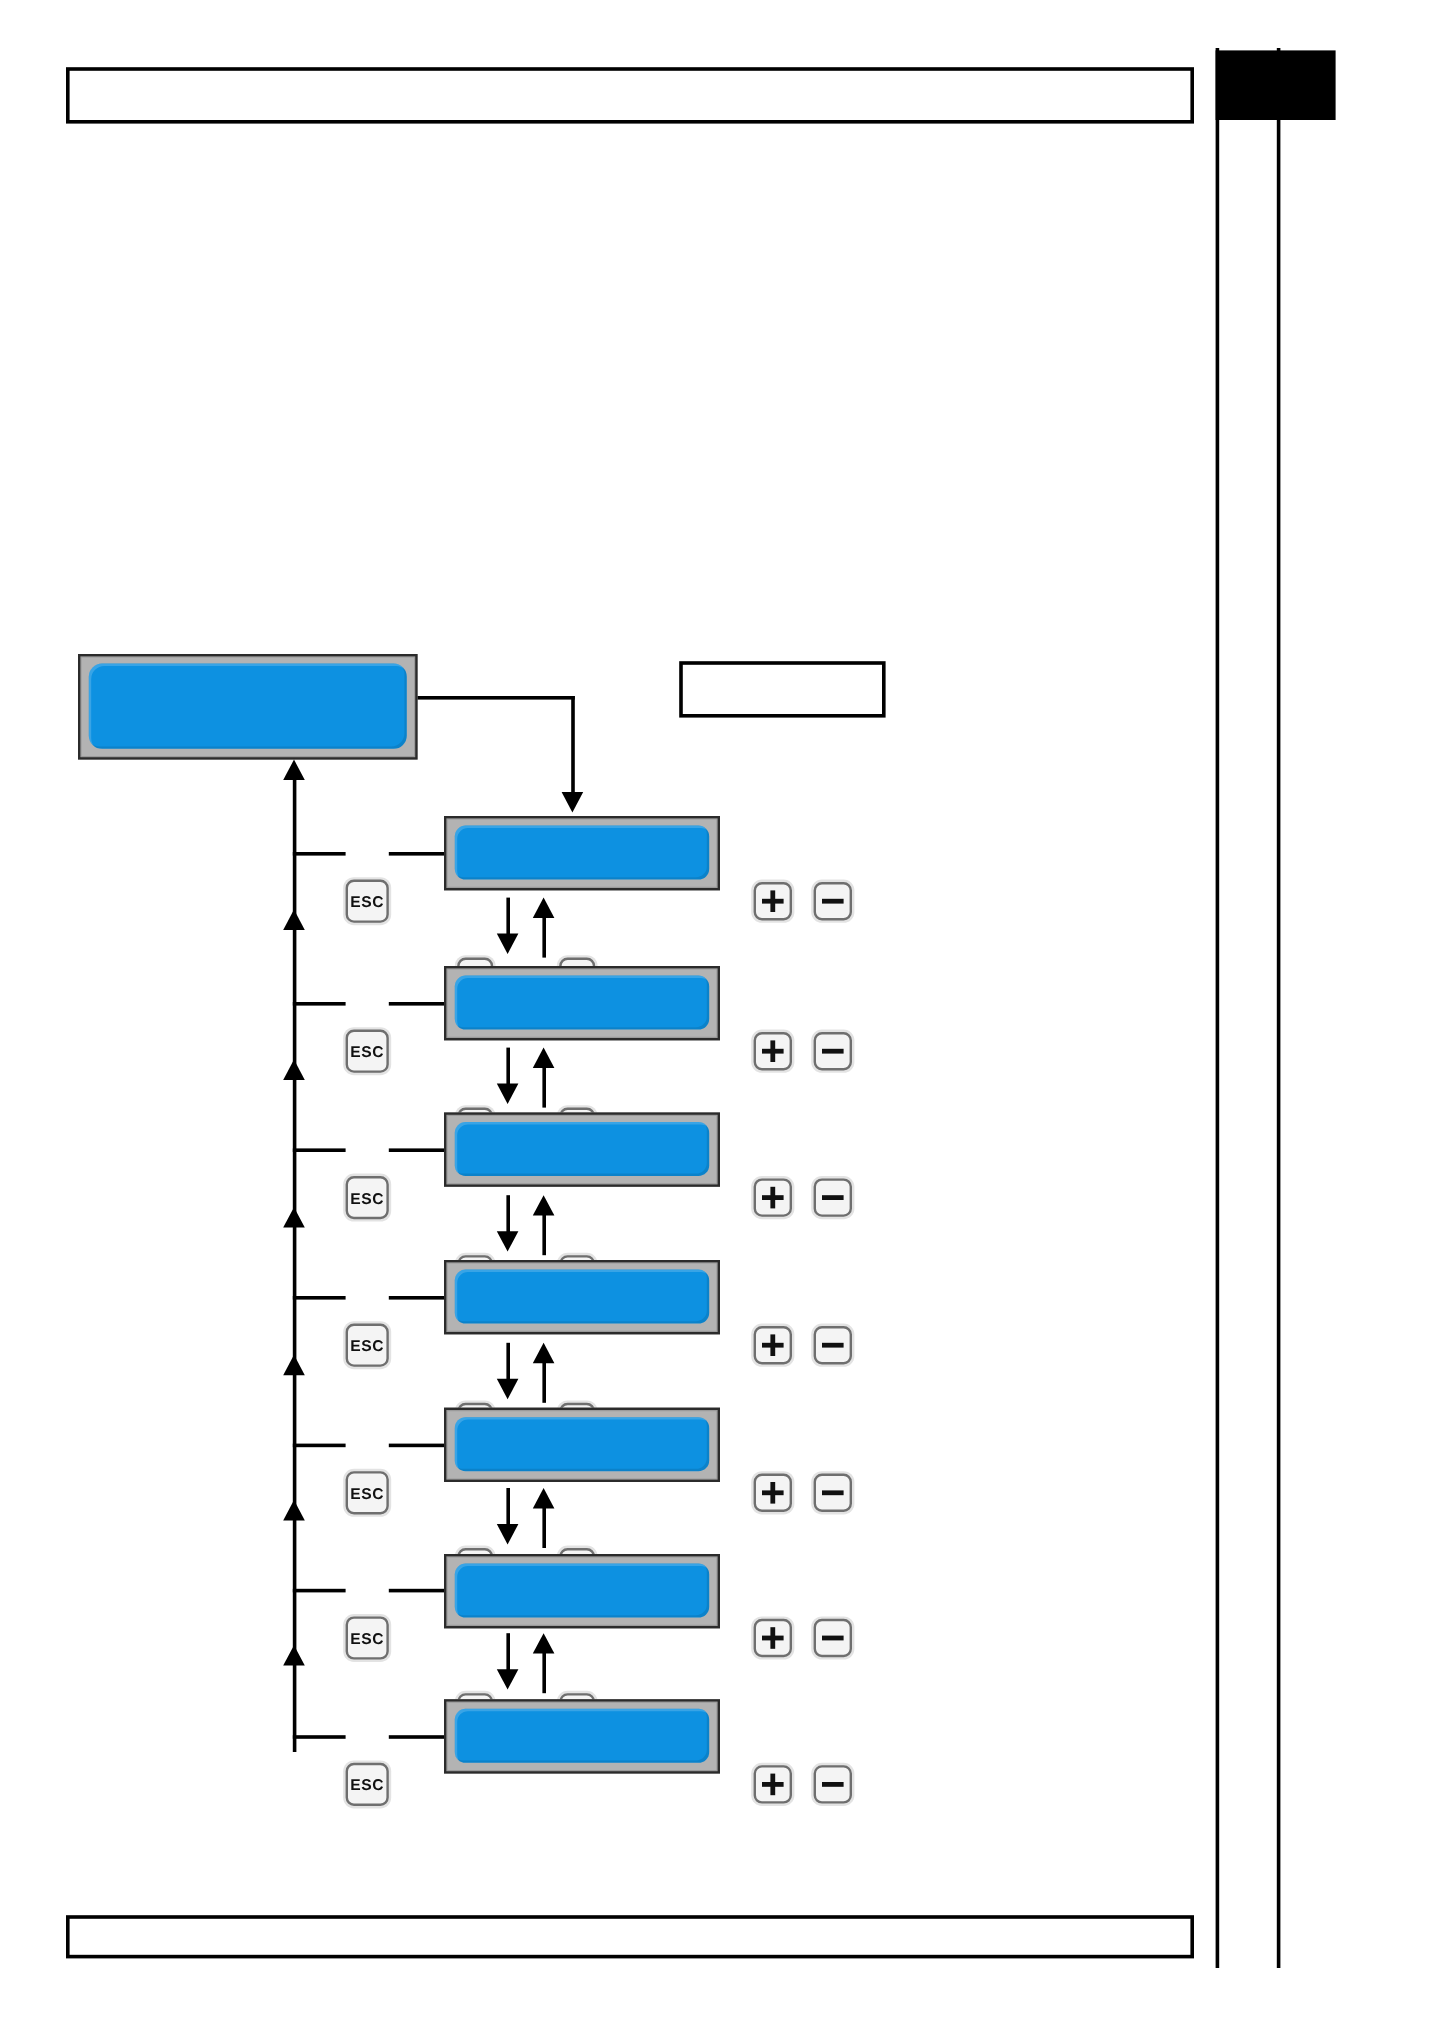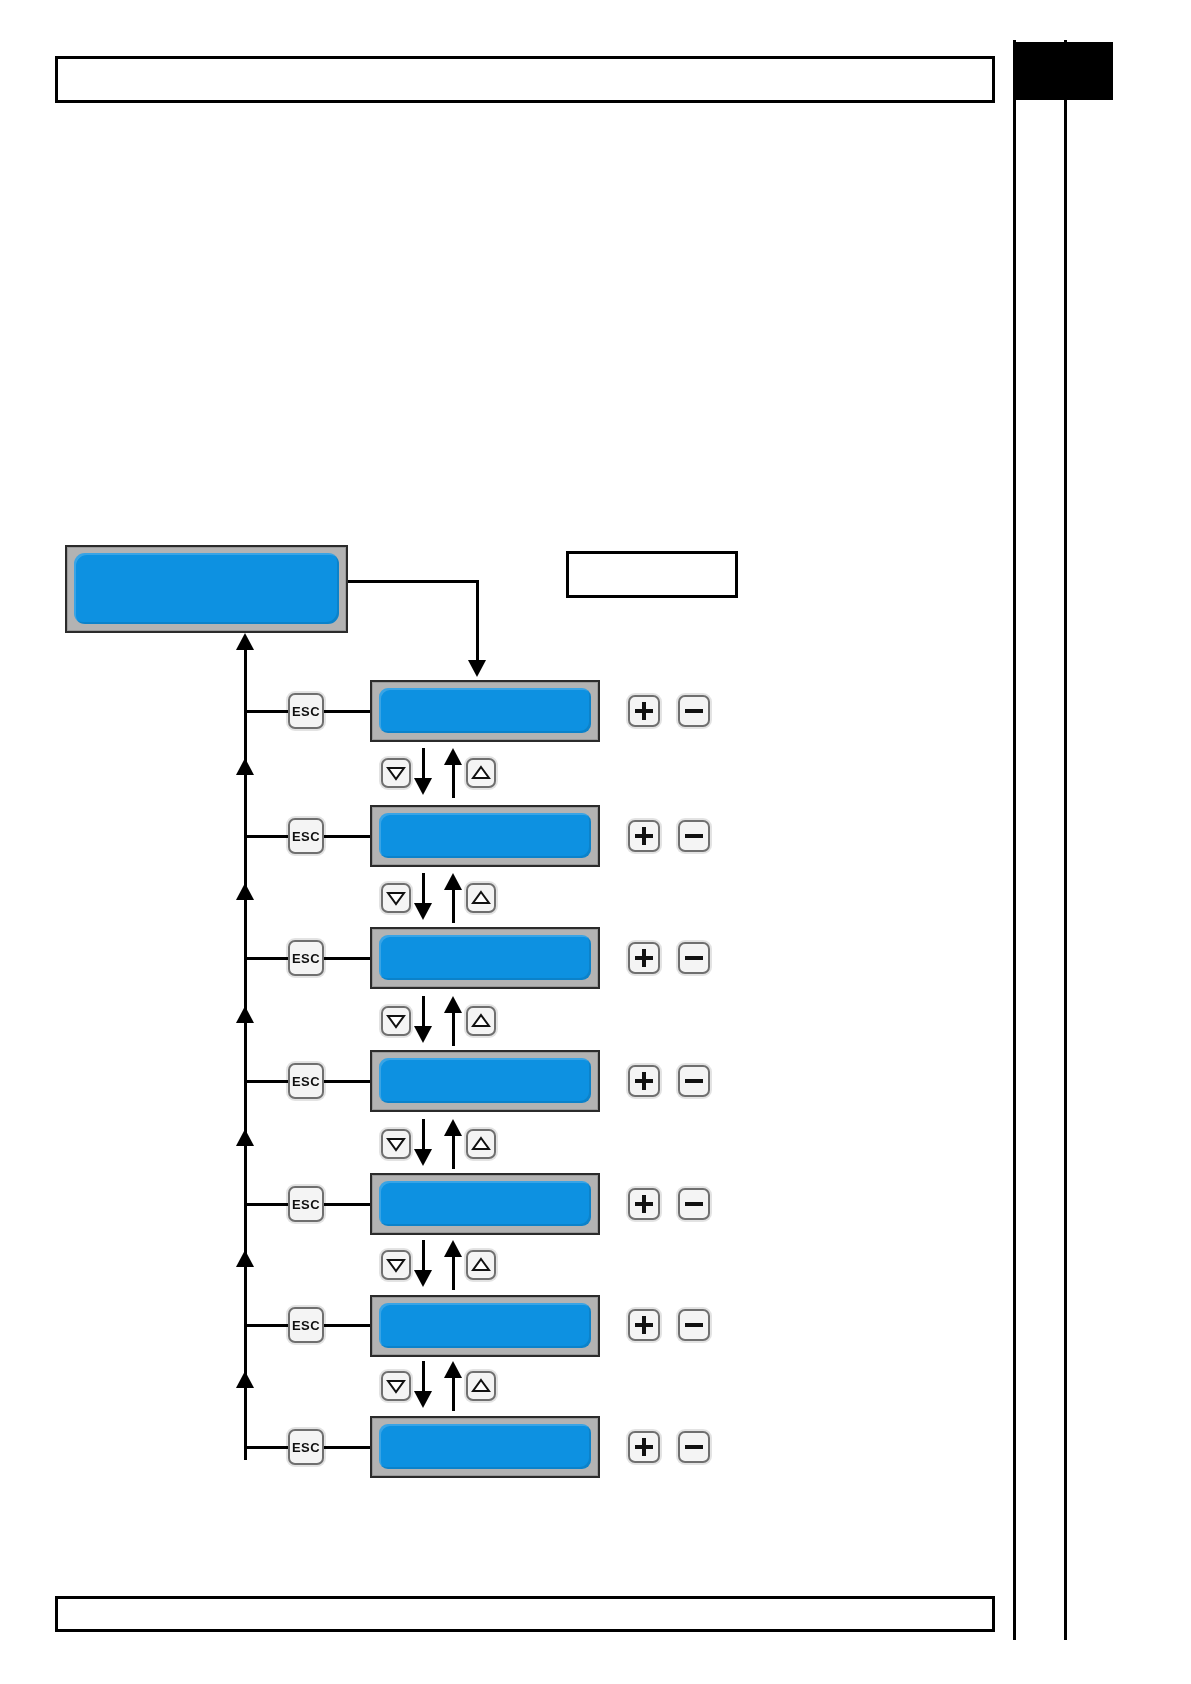--- a/index.html
+++ b/index.html
@@ -21,21 +21,21 @@
        box-shadow:inset 0 0 0 1px #9a9a9a;}
   .lcd .screen{position:absolute;left:7px;top:6px;right:7px;bottom:7px;background:#0d91e1;border-radius:9px;
        box-shadow:inset -2px -2px 0 rgba(0,0,0,.10), inset 2px 2px 0 rgba(255,255,255,.18);}
   .lcd.main{left:65px;top:545px;width:283px;height:88px;}
   .lcd.main .screen{border-radius:11px;}
   .lcd.row{left:370px;width:230px;height:62px;}
 
   
   .key{position:absolute;background:#f4f4f4;border:2px solid #6f6f6f;border-radius:7px;box-sizing:border-box;
        display:flex;align-items:center;justify-content:center;
-       box-shadow:0 0 0 2px #e3e3e3;}
+       box-shadow:0 0 0 2px #e3e3e3;margin-top:40px;}
   .key.esc{width:36px;height:36px;font-size:13px;font-weight:bold;letter-spacing:.5px;color:#111;font-family:"Liberation Sans",sans-serif;}
   .key.plusminus{width:32px;height:32px;}
   .key.nav{width:30px;height:30px;}
 
   .glyph-plus, .glyph-minus{display:block;position:relative;width:18px;height:18px;}
   .glyph-plus:before{content:"";position:absolute;left:0;top:7px;width:18px;height:4px;background:#111;}
   .glyph-plus:after{content:"";position:absolute;left:7px;top:0;width:4px;height:18px;background:#111;}
   .glyph-minus:before{content:"";position:absolute;left:0;top:7px;width:18px;height:4px;background:#111;}
   .tri-hollow-wrap{position:relative;width:20px;height:16px;}
 

